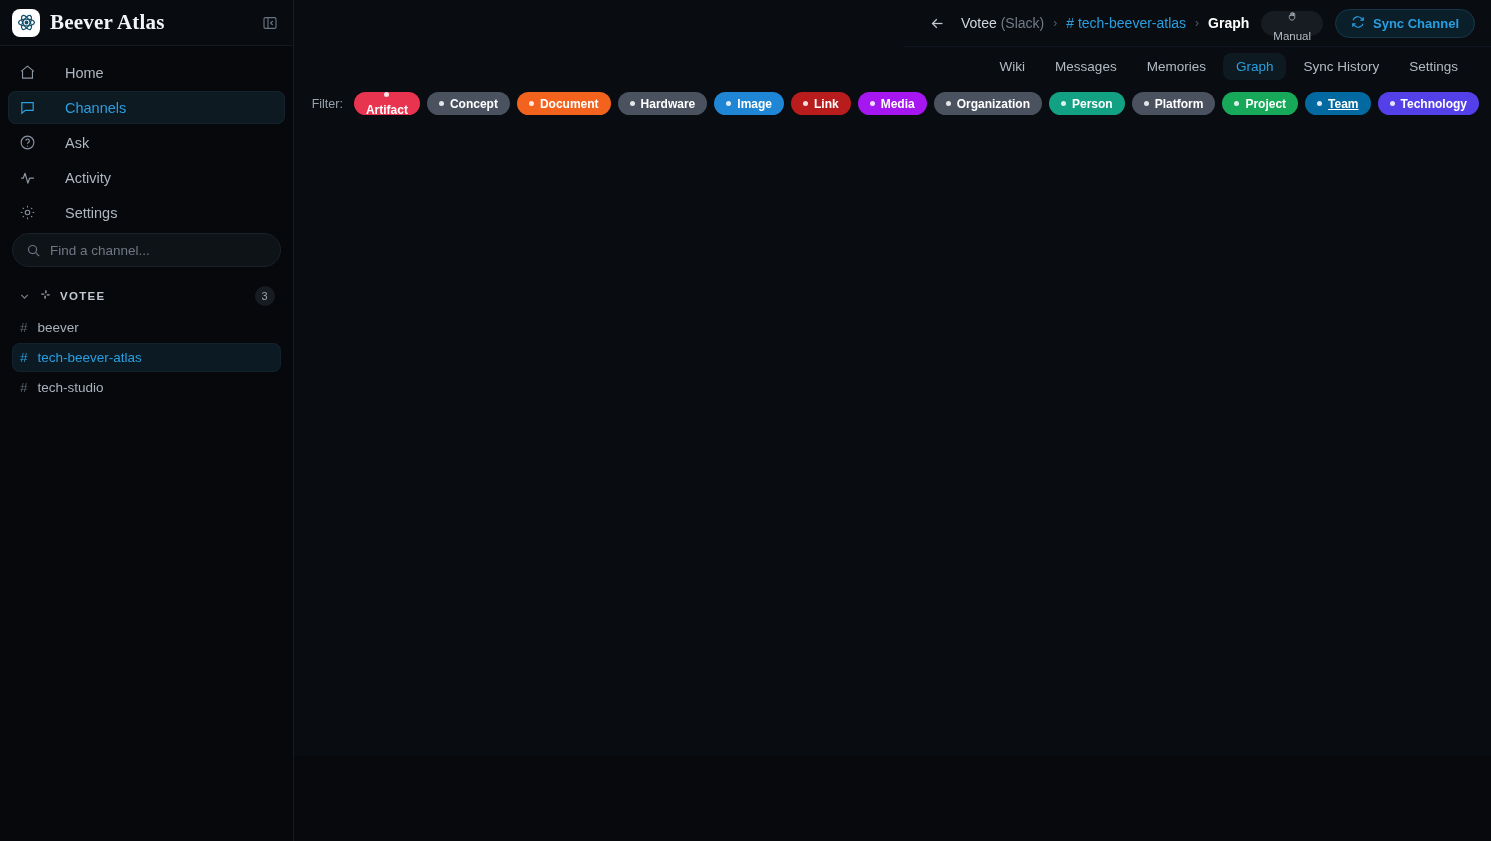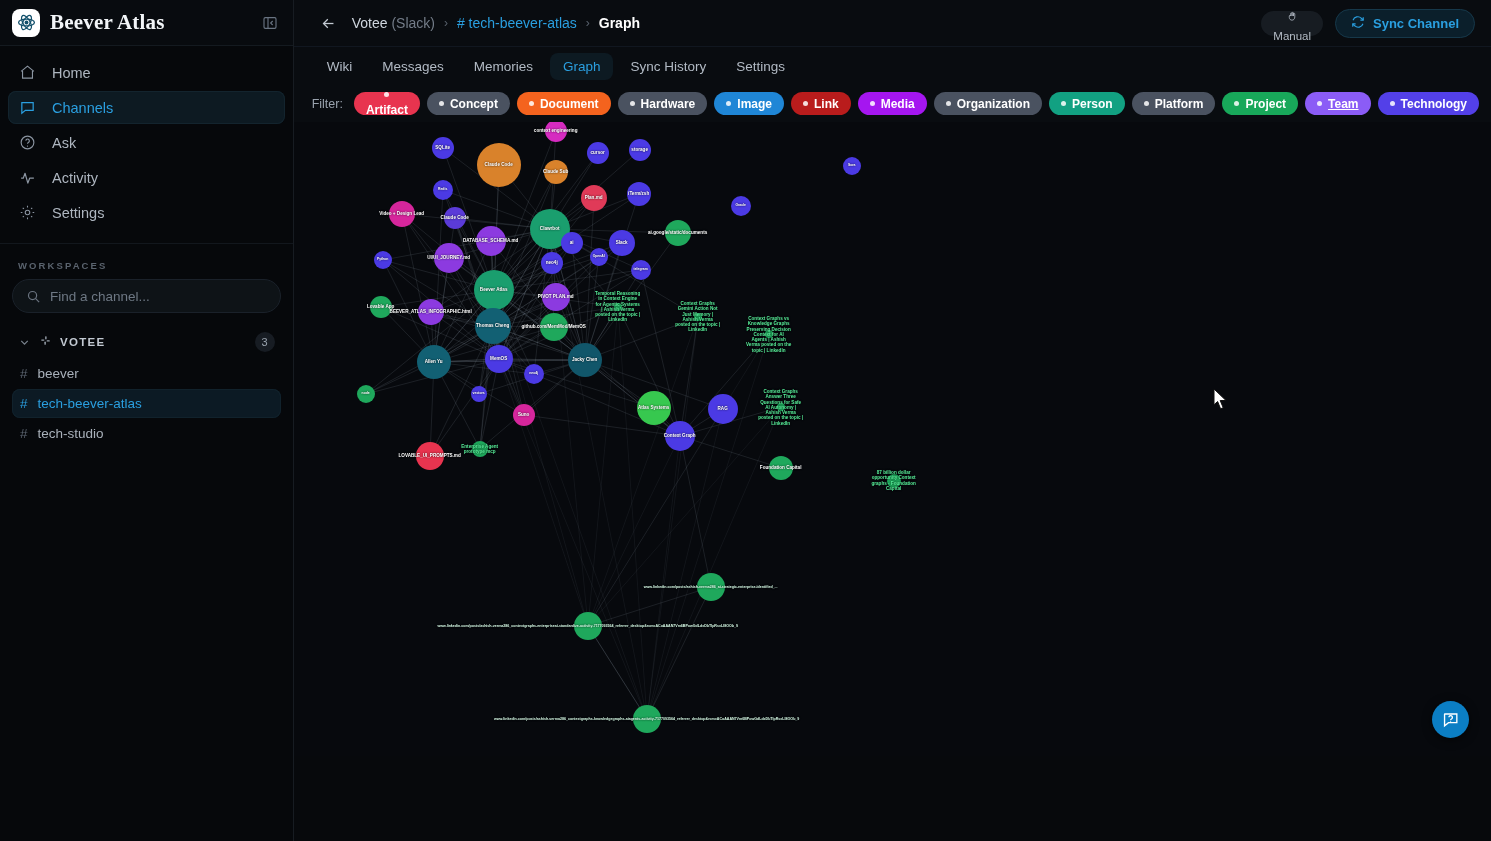--- a/index.html
+++ b/index.html
@@ -33,21 +33,21 @@
     font-size: 21px; font-weight: bold; color: #f2f5f8; letter-spacing: .2px;
     flex: 1;
   }
   .collapse-btn {
     width: 22px; height: 22px; display: flex; align-items: center; justify-content: center;
     color: #697482; cursor: pointer;
   }
 
   .nav { padding: 10px 8px 4px 8px; display: flex; flex-direction: column; gap: 2px; }
   .nav-item {
-    display: flex; align-items: center; gap: 16px;
+    display: flex; align-items: center; gap: 29px;
     height: 33px; padding: 0 10px; border-radius: 8px;
     color: #aeb6c0; font-size: 14.5px; cursor: pointer;
   }
   .nav-item .ic { width: 18px; height: 18px; display:flex; align-items:center; justify-content:center; color:#8b95a2; flex:none;}
   .nav-item.active {
     background: #0d1a22; color: #2a9fe0;
     box-shadow: inset 0 0 0 1px #13242e;
   }
   .nav-item.active .ic { color: #2a9fe0; }
 
@@ -100,21 +100,21 @@
   }
   .status-pill {
     flex: 1; height: 30px; border-radius: 15px; background: #10151a;
     display: flex; align-items: center; gap: 10px; padding: 0 14px;
     color: #b9c1ca; font-size: 12.5px;
   }
   .status-dot { width: 8px; height: 8px; border-radius: 50%; background: #15b87c; flex:none;}
   .footer-ic { width: 24px; height: 24px; display: flex; align-items: center; justify-content: center; color: #8d96a1; cursor: pointer;}
 
   
-  .main { flex: 1; height: 756px; background: #090c10; display: flex; flex-direction: column; position: relative;}
+  .main { flex: 1; height: 756px; background: #090c10; display: flex; flex-direction: column; position: relative; align-items: flex-end;}
   .topbar {
     height: 47px; display: flex; align-items: center; gap: 12px;
     padding: 0 16px 0 24px; border-bottom: 1px solid #111720;
   }
   .back-btn { width: 22px; height: 22px; display:flex; align-items:center; justify-content:center; color:#c3cad3; cursor:pointer;}
   .crumbs { display: flex; align-items: center; gap: 9px; flex: 1; font-size: 14px; }
   .crumb { color: #cfd6de; }
   .crumb .muted { color: #737c88; }
   .crumb.chan-crumb { color: #2a9fe0; }
   .crumb.cur { color: #ffffff; font-weight: bold; }
@@ -243,21 +243,20 @@
         <span class="ic">
           <svg width="17" height="17" viewBox="0 0 24 24" fill="none" stroke="currentColor" stroke-width="1.5">
               <circle cx="12" cy="12" r="3.2"></circle>
               <path d="M12 2.5v2.3M12 19.2v2.3M21.5 12h-2.3M4.8 12H2.5M18.7 5.3l-1.6 1.6M6.9 17.1l-1.6 1.6M18.7 18.7l-1.6-1.6M6.9 6.9L5.3 5.3"></path>
             </svg>
         </span>
         <span>Settings</span>
       </div>
     </nav>
 
-    <div class="ws-label">WORKSPACES</div>
 
     <div class="search-wrap">
       <div class="search-box">
         <span class="ic">
           <svg width="15" height="15" viewBox="0 0 24 24" fill="none" stroke="currentColor" stroke-width="1.9">
               <circle cx="10.5" cy="10.5" r="6.5"></circle>
               <path d="M15.5 15.5L21 21"></path>
             </svg>
         </span>
         <input placeholder="Find a channel..." style="">
@@ -391,21 +390,21 @@
             <span>Person</span>
           </div>
           <div class="fchip" style="background: rgb(74, 82, 96);">
             <span class="d"></span>
             <span>Platform</span>
           </div>
           <div class="fchip" style="background: rgb(24, 168, 90);">
             <span class="d"></span>
             <span>Project</span>
           </div>
-          <div class="fchip" style="background: #8b5cf6; text-decoration: underline;">
+          <div class="fchip" style="background: #0369a1; text-decoration: underline;">
             <span class="d"></span>
             <span>Team</span>
           </div>
           <div class="fchip" style="background: rgb(83, 64, 232);">
             <span class="d"></span>
             <span>Technology</span>
           </div>
         </div>
     </div>
 

